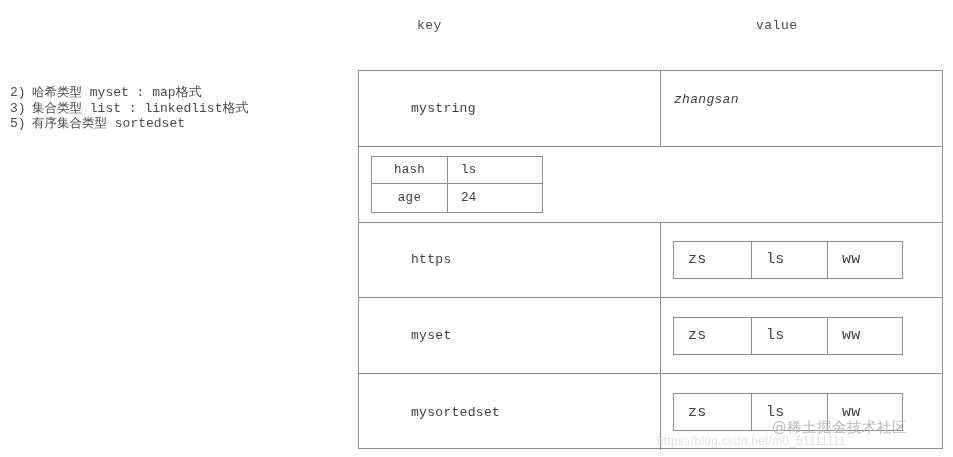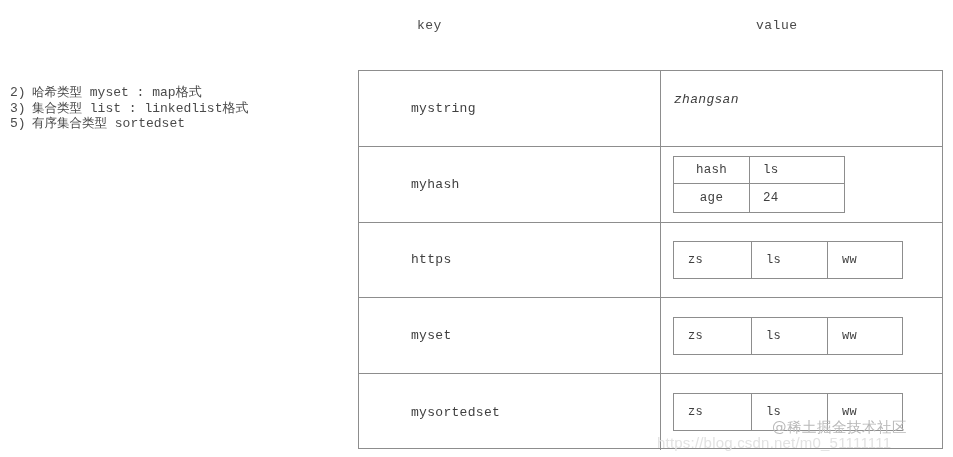--- a/index.html
+++ b/index.html
@@ -142,21 +142,21 @@
     border: 1.2px solid #8d8d8d;
     box-sizing: border-box;
     width: 230px;
     height: 38px;
   }
   .seq-cell {
     box-sizing: border-box;
     display: flex;
     align-items: center;
     padding-left: 14px;
-    font-size: 12px;
+    font-size: 15px;
     color: #3f3f3f;
     letter-spacing: 0.3px;
     border-right: 1.2px solid #8d8d8d;
   }
   .seq-cell:last-child { border-right: none; }
   .seq-cell.c0 { width: 78px; }
   .seq-cell.c1 { width: 76px; }
   .seq-cell.c2 { flex: 1; }
 
   
@@ -169,21 +169,21 @@
     color: #b9b9b9;
     letter-spacing: 0.5px;
     white-space: nowrap;
     pointer-events: none;
   }
   .wm-url {
     position: absolute;
     left: 657px;
     top: 434px;
     font-family: "Liberation Sans", sans-serif;
-    font-size: 15px;
+    font-size: 12px;
     color: #e2e2e2;
     letter-spacing: 0.2px;
     white-space: nowrap;
     pointer-events: none;
   }
 </style>
 </head>
 <body>
 
 <div class="legend">
@@ -204,21 +204,20 @@
 <div class="kv-table">
 
   <div class="kv-row r-string">
     <div class="kv-key">mystring</div>
     <div class="kv-value">
       <span class="plain">zhangsan</span>
     </div>
   </div>
 
   <div class="kv-row r-hash">
-    <div class="kv-key">myhash</div>
     <div class="kv-value">
       <div class="hash-box">
         <div class="hash-row">
           <div class="hash-cell k">hash</div>
           <div class="hash-cell v">ls</div>
         </div>
         <div class="hash-row">
           <div class="hash-cell k">age</div>
           <div class="hash-cell v">24</div>
         </div>

